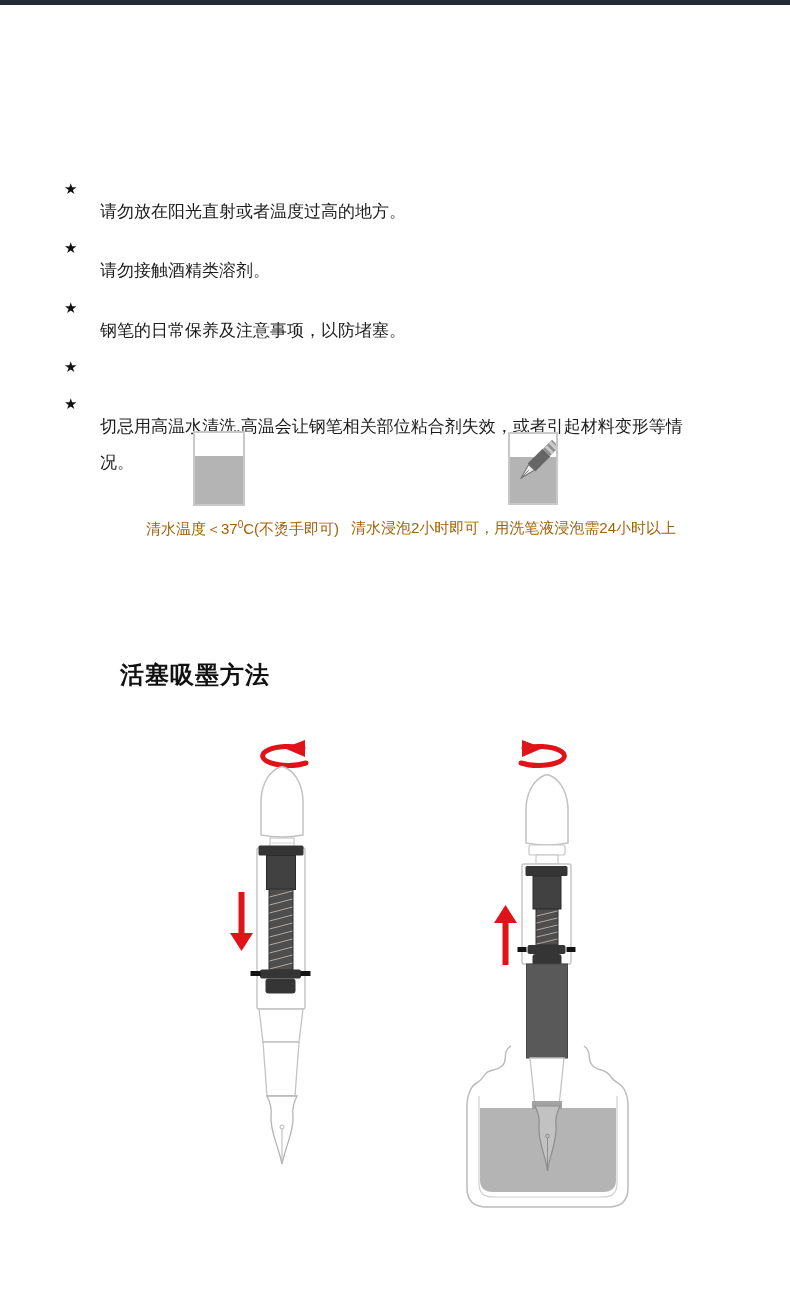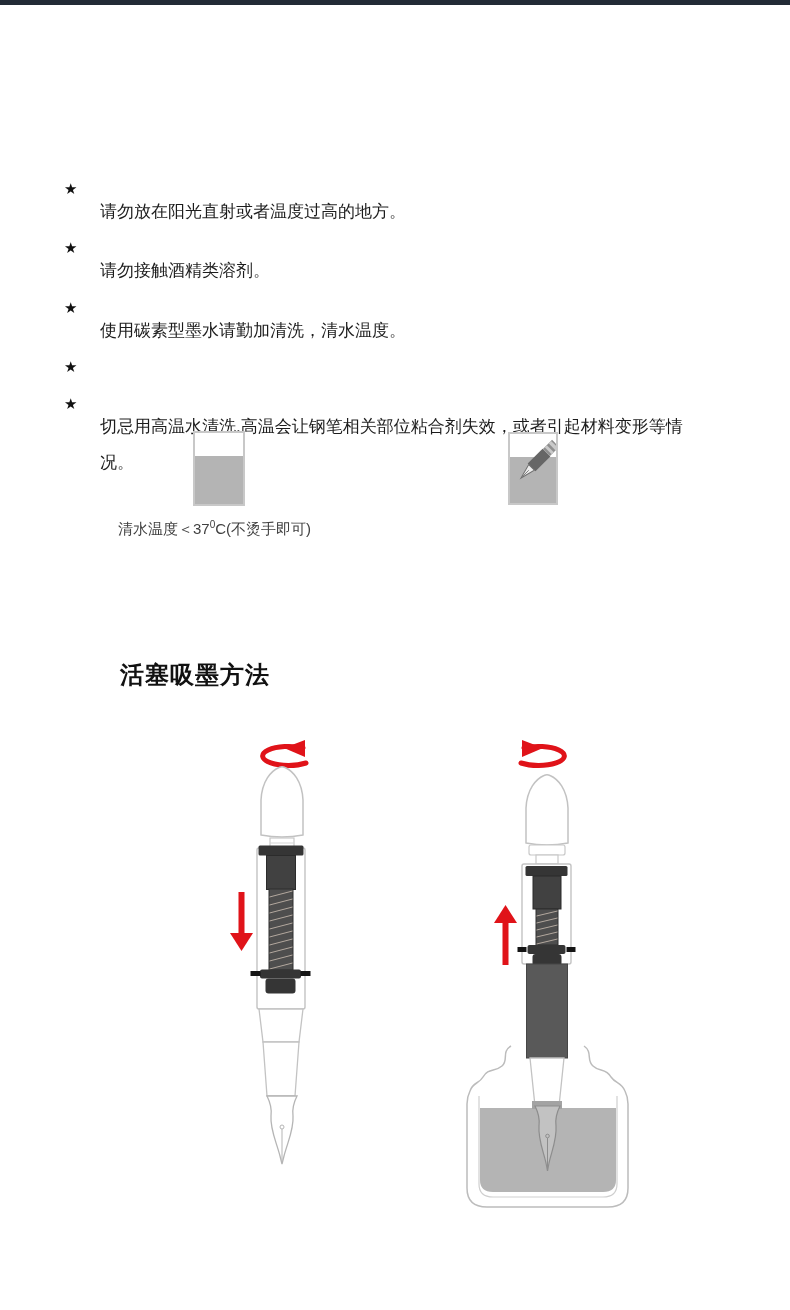--- a/index.html
+++ b/index.html
@@ -19,21 +19,21 @@
   .care-item .lines { flex:1; font-size:17px; line-height:36.4px; color:#1c1c1c;margin-top:23px; }
 
   .cup { position:absolute; box-sizing:border-box; border:2px solid #c8c8c8; background:#ffffff; }
   .cup .water { position:absolute; left:0; right:0; bottom:0; background:#b4b4b4; }
   .cup-left  { left:193px; top:431px; width:52px; height:75px; }
   .cup-left .water { height:48px; }
   .cup-right { left:508px; top:432px; width:50px; height:73px; }
   .cup-right .water { height:46px; }
   .cup-right svg { position:absolute; left:0; top:0; }
 
-  .caption { position:absolute; top:519px; font-size:15px; color:#404040; white-space:nowrap; }
+  .caption { position:absolute; top:519px; font-size:15px; color:#a16207; white-space:nowrap;margin-left:28px; }
   .caption sup { font-size:10px; }
   .caption-left  { left:118px; }
   .caption-right { left:323px; }
 
   .title2 {
     position:absolute; left:120px; top:659px; font-size:24px; font-weight:700;
     color:#111; letter-spacing:1px; white-space:nowrap;text-align:center;
   }
   .pen-svg { position:absolute; }
   #pen1 { left:180px; top:733px; }
@@ -55,21 +55,21 @@
     </div>
     <div class="care-item">
       <span class="star">★</span>
       <div class="lines">
           <div>请勿接触酒精类溶剂。</div>
         </div>
     </div>
     <div class="care-item">
       <span class="star">★</span>
       <div class="lines">
-          <div>使用碳素型墨水请勤加清洗，清水温度。</div>
+          <div>钢笔的日常保养及注意事项，以防堵塞。</div>
         </div>
     </div>
     <div class="care-item">
       <span class="star">★</span>
       <div class="lines">
       </div>
     </div>
     <div class="care-item">
       <span class="star">★</span>
       <div class="lines">
@@ -93,20 +93,21 @@
         <rect x="17.5" y="13" width="11" height="21" fill="#666666"></rect>
         <polygon points="19,34 27,34 23,49" fill="#ececec" stroke="#6e6e6e" stroke-width="1"></polygon>
         <line x1="23" y1="38" x2="23" y2="46" stroke="#6e6e6e" stroke-width="0.8"></line>
       </g>
     </svg>
   </div>
 
   <div class="caption caption-left">
     <span>清水温度＜37</span><sup>0</sup><span>C(不烫手即可)</span>
   </div>
+  <div class="caption caption-right">清水浸泡2小时即可，用洗笔液浸泡需24小时以上</div>
 
   <div class="title2">活塞吸墨方法</div>
 
   <svg id="pen1" class="pen-svg" width="210" height="440" viewBox="180 733 210 440">
 
     <g>
       <path d="M 303 748 A 26 9.5 0 1 0 306 763" fill="none" stroke="#e01319" stroke-width="5" stroke-linecap="round"></path>
       <polygon points="305,740 284,748 305,757" fill="#e01319"></polygon>
     </g>
 

